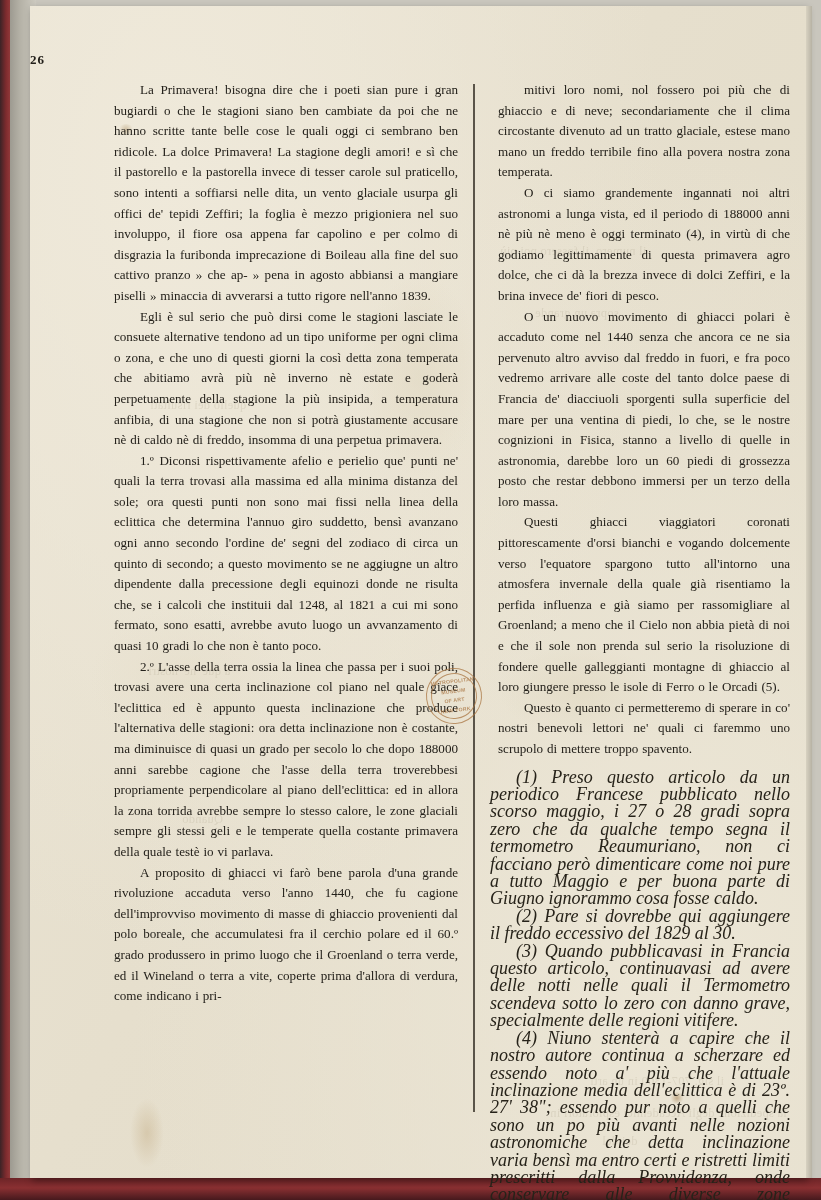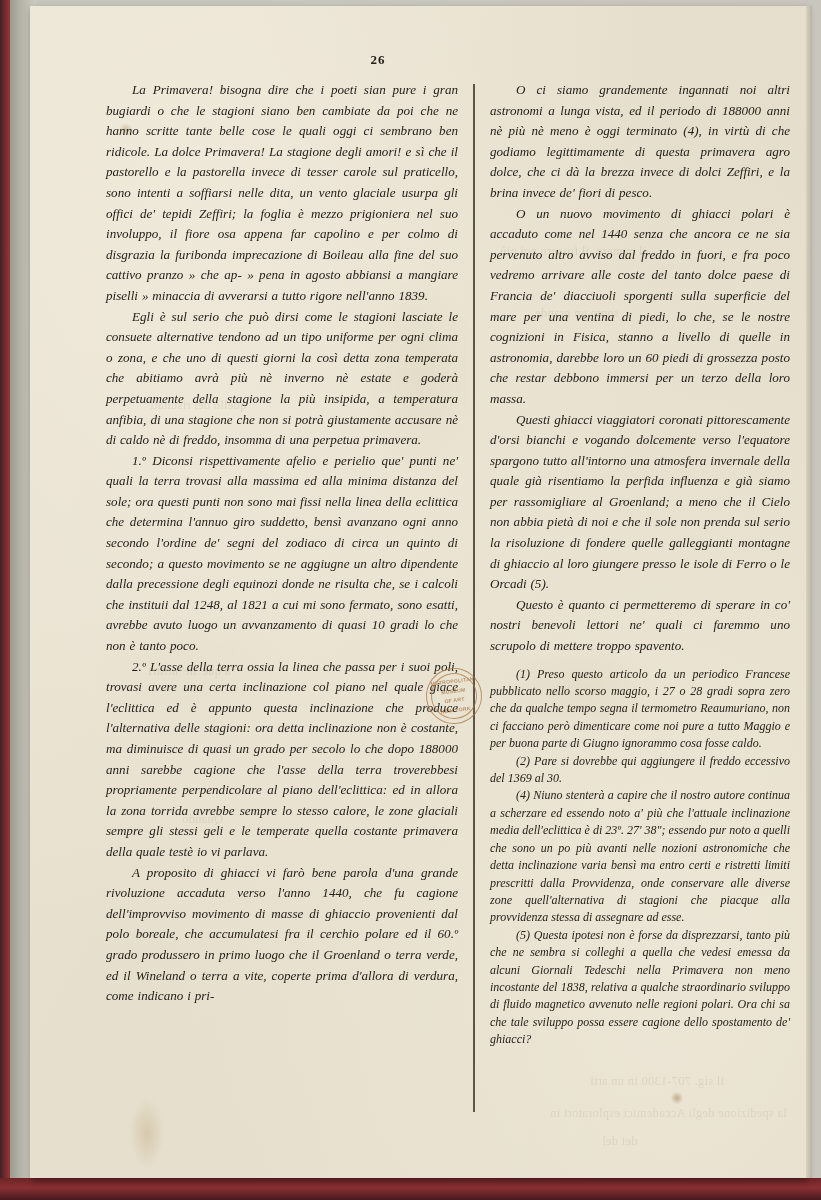--- a/index.html
+++ b/index.html
@@ -80,44 +80,43 @@
     position: absolute;
     left: 443px; top: 78px;
     width: 2px; height: 1028px;
     background: #3a342b;
     opacity: .82;
   }
   .folio {
     position: absolute;
     left: 0; top: 46px;
     width: 696px;
-    text-align: center;
+    text-align: left;
     font-size: 13px;
     letter-spacing: 1px;
     color: #23201a;
     font-weight: 700;
   }
   p.body {
-    margin: 0 0 0 0;
+    margin: 0 0 0 8px;
     text-indent: 26px;
     text-align: justify;
     font-size: 13.1px;
     line-height: 20.6px;
     color: #24211b;
     word-spacing: .6px;
-    font-style: italic;
     -webkit-font-smoothing: none;
   }
   p.body + p.body { margin-top: 0; }
   p.note {
     margin: 0;
     text-indent: 26px;
     text-align: justify;
     font-style: italic;
-    font-size: 12px;
+    font-size: 18px;
     line-height: 17.4px;
     color: #262219;
   }
   .notes { margin-top: 9px; }
   
   .stamp {
     position: absolute;
     left: 396px; top: 662px;
     width: 54px; height: 54px;
     border: 1.6px solid #a8733f;
@@ -184,28 +183,30 @@
 
     <div class="colL">
       <p class="body">La Primavera! bisogna dire che i poeti sian pure i gran bugiardi o che le stagioni siano ben cambiate da poi che ne hanno scritte tante belle cose le quali oggi ci sembrano ben ridicole. La dolce Primavera! La stagione degli amori! e sì che il pastorello e la pastorella invece di tesser carole sul praticello, sono intenti a soffiarsi nelle dita, un vento glaciale usurpa gli offici de' tepidi Zeffiri; la foglia è mezzo prigioniera nel suo involuppo, il fiore osa appena far capolino e per colmo di disgrazia la furibonda imprecazione di Boileau alla fine del suo cattivo pranzo » che ap- » pena in agosto abbiansi a mangiare piselli » minaccia di avverarsi a tutto rigore nell'anno 1839.</p>
       <p class="body">Egli è sul serio che può dirsi come le stagioni lasciate le consuete alternative tendono ad un tipo uniforme per ogni clima o zona, e che uno di questi giorni la così detta zona temperata che abitiamo avrà più nè inverno nè estate e goderà perpetuamente della stagione la più insipida, a temperatura anfibia, di una stagione che non si potrà giustamente accusare nè di caldo nè di freddo, insomma di una perpetua primavera.</p>
       <p class="body">1.º Diconsi rispettivamente afelio e perielio que' punti ne' quali la terra trovasi alla massima ed alla minima distanza del sole; ora questi punti non sono mai fissi nella linea della eclittica che determina l'annuo giro suddetto, bensì avanzano ogni anno secondo l'ordine de' segni del zodiaco di circa un quinto di secondo; a questo movimento se ne aggiugne un altro dipendente dalla precessione degli equinozi donde ne risulta che, se i calcoli che instituii dal 1248, al 1821 a cui mi sono fermato, sono esatti, avrebbe avuto luogo un avvanzamento di quasi 10 gradi lo che non è tanto poco.</p>
       <p class="body">2.º L'asse della terra ossia la linea che passa per i suoi poli, trovasi avere una certa inclinazione col piano nel quale giace l'eclittica ed è appunto questa inclinazione che produce l'alternativa delle stagioni: ora detta inclinazione non è costante, ma diminuisce di quasi un grado per secolo lo che dopo 188000 anni sarebbe cagione che l'asse della terra troverebbesi propriamente perpendicolare al piano dell'eclittica: ed in allora la zona torrida avrebbe sempre lo stesso calore, le zone glaciali sempre gli stessi geli e le temperate quella costante primavera della quale testè io vi parlava.</p>
       <p class="body">A proposito di ghiacci vi farò bene parola d'una grande rivoluzione accaduta verso l'anno 1440, che fu cagione dell'improvviso movimento di masse di ghiaccio provenienti dal polo boreale, che accumulatesi fra il cerchio polare ed il 60.º grado produssero in primo luogo che il Groenland o terra verde, ed il Wineland o terra a vite, coperte prima d'allora di verdura, come indicano i pri-</p>
     </div>
 
     <div class="colR">
+      <p class="body">mitivi loro nomi, nol fossero poi più che di ghiaccio e di neve; secondariamente che il clima circostante divenuto ad un tratto glaciale, estese mano mano un freddo terribile fino alla povera nostra zona temperata.</p>
       <p class="body">O ci siamo grandemente ingannati noi altri astronomi a lunga vista, ed il periodo di 188000 anni nè più nè meno è oggi terminato (4), in virtù di che godiamo legittimamente di questa primavera agro dolce, che ci dà la brezza invece di dolci Zeffiri, e la brina invece de' fiori di pesco.</p>
       <p class="body">O un nuovo movimento di ghiacci polari è accaduto come nel 1440 senza che ancora ce ne sia pervenuto altro avviso dal freddo in fuori, e fra poco vedremo arrivare alle coste del tanto dolce paese di Francia de' diacciuoli sporgenti sulla superficie del mare per una ventina di piedi, lo che, se le nostre cognizioni in Fisica, stanno a livello di quelle in astronomia, darebbe loro un 60 piedi di grossezza posto che restar debbono immersi per un terzo della loro massa.</p>
       <p class="body">Questi ghiacci viaggiatori coronati pittorescamente d'orsi bianchi e vogando dolcemente verso l'equatore spargono tutto all'intorno una atmosfera invernale della quale già risentiamo la perfida influenza e già siamo per rassomigliare al Groenland; a meno che il Cielo non abbia pietà di noi e che il sole non prenda sul serio la risoluzione di fondere quelle galleggianti montagne di ghiaccio al loro giungere presso le isole di Ferro o le Orcadi (5).</p>
       <p class="body">Questo è quanto ci permetteremo di sperare in co' nostri benevoli lettori ne' quali ci faremmo uno scrupolo di mettere troppo spavento.</p>
 
       <div class="notes">
         <p class="note">(1) Preso questo articolo da un periodico Francese pubblicato nello scorso maggio, i 27 o 28 gradi sopra zero che da qualche tempo segna il termometro Reaumuriano, non ci facciano però dimenticare come noi pure a tutto Maggio e per buona parte di Giugno ignorammo cosa fosse caldo.</p>
-        <p class="note">(2) Pare si dovrebbe qui aggiungere il freddo eccessivo del 1369 al 30.</p>
+        <p class="note">(2) Pare si dovrebbe qui aggiungere il freddo eccessivo del 1829 al 30.</p>
+        <p class="note">(3) Quando pubblicavasi in Francia questo articolo, continuavasi ad avere delle notti nelle quali il Termometro scendeva sotto lo zero con danno grave, specialmente delle regioni vitifere.</p>
         <p class="note">(4) Niuno stenterà a capire che il nostro autore continua a scherzare ed essendo noto a' più che l'attuale inclinazione media dell'eclittica è di 23º. 27' 38"; essendo pur noto a quelli che sono un po più avanti nelle nozioni astronomiche che detta inclinazione varia bensì ma entro certi e ristretti limiti prescritti dalla Provvidenza, onde conservare alle diverse zone quell'alternativa di stagioni che piacque alla provvidenza stessa di assegnare ad esse.</p>
         <p class="note">(5) Questa ipotesi non è forse da disprezzarsi, tanto più che ne sembra si colleghi a quella che vedesi emessa da alcuni Giornali Tedeschi nella Primavera non meno incostante del 1838, relativa a qualche straordinario sviluppo di fluido magnetico avvenuto nelle regioni polari. Ora chi sa che tale sviluppo possa essere cagione dello spostamento de' ghiacci?</p>
       </div>
 
     </div>
 
     <div class="stamp">
       <div class="inner"></div>
       <span class="st1">METROPOLITAN</span>
       <span class="st2">MUSEUM</span>

